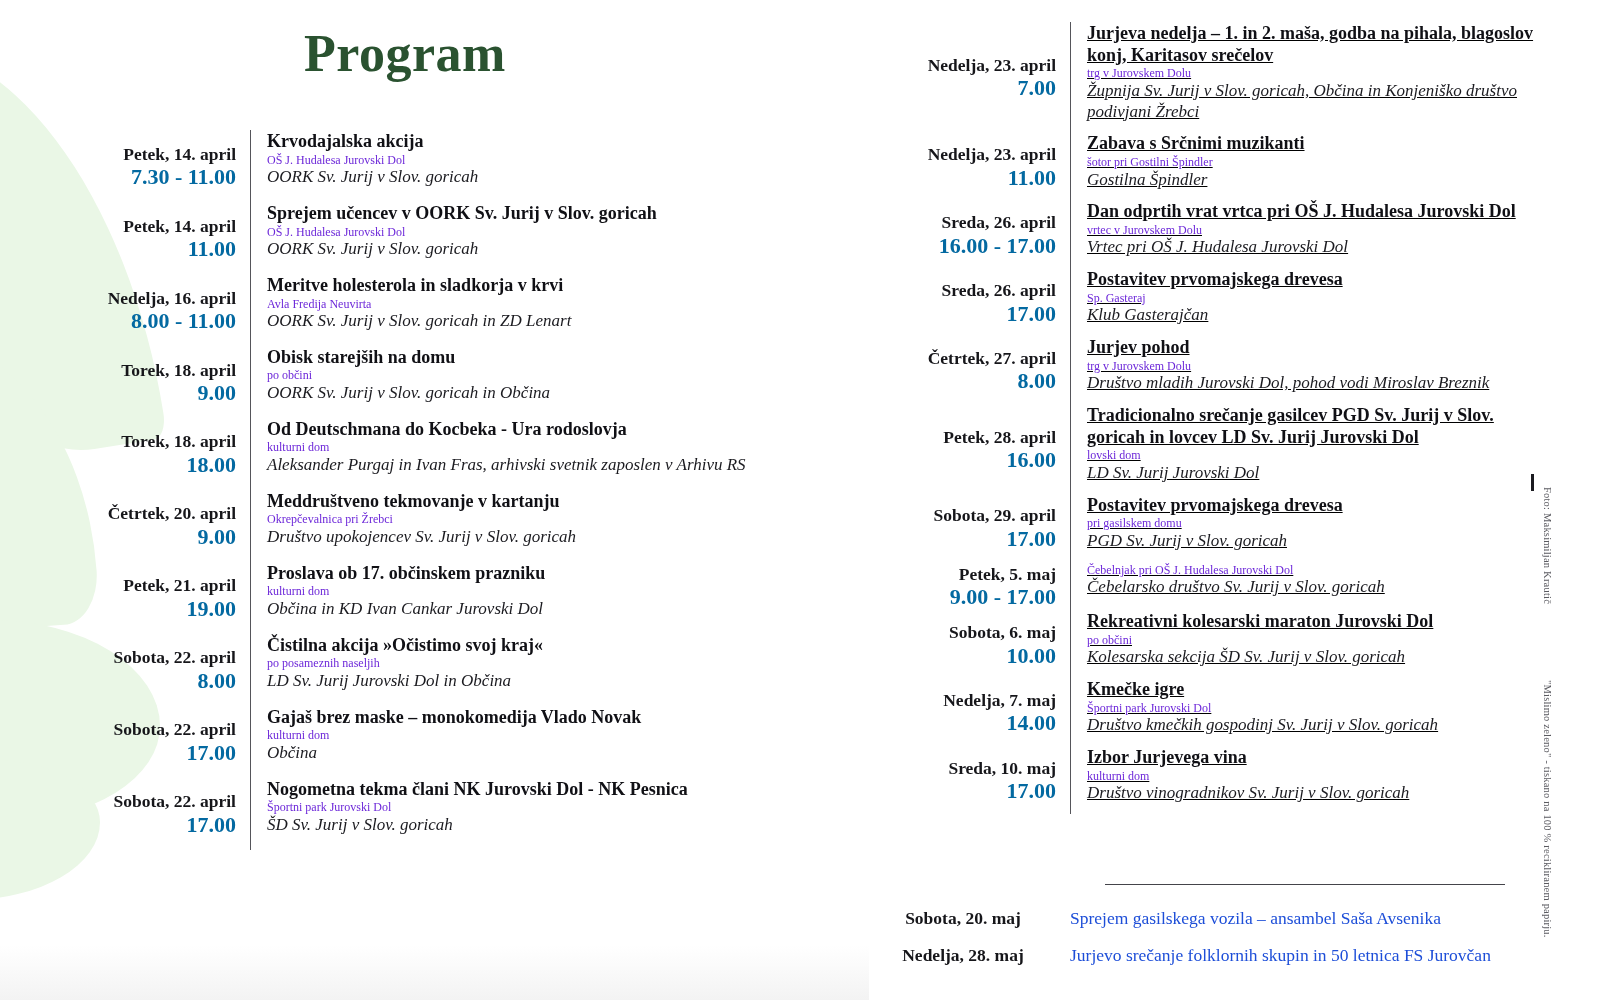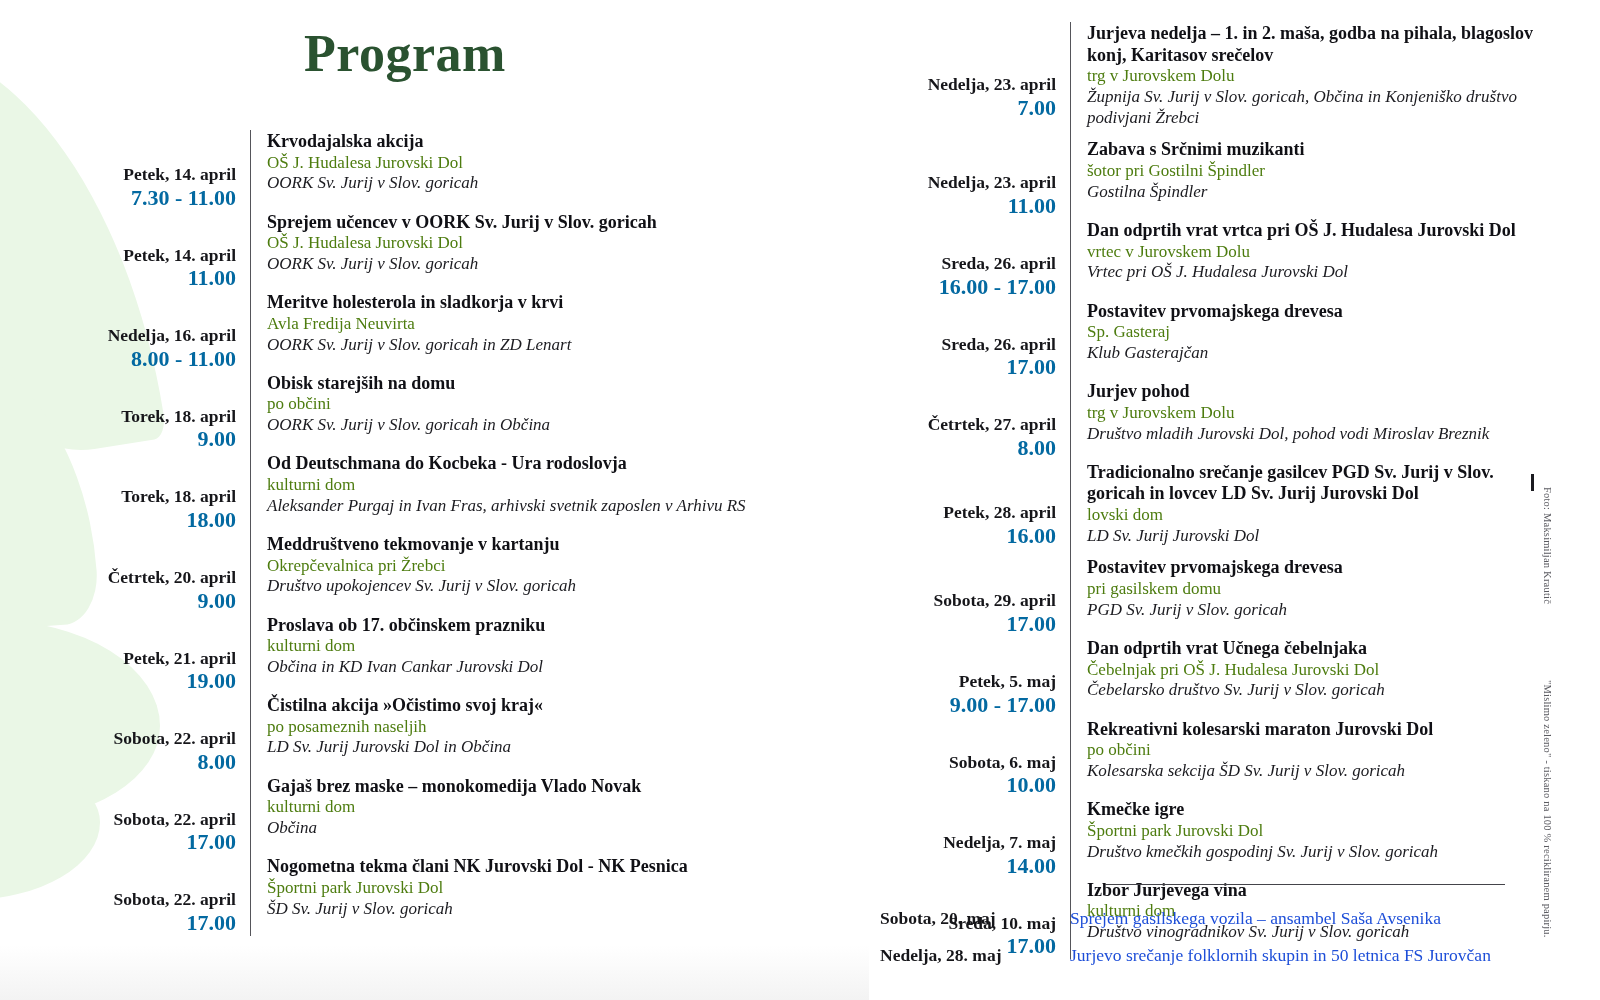--- a/index.html
+++ b/index.html
@@ -103,21 +103,20 @@
   }
   .col-left  .when { width: 190px; }
   .col-right .when { width: 190px; }
 
   .when .date {
     font-size: 17.5px;
     font-weight: bold;
     color: #16161a;
     line-height: 1.18;
     white-space: nowrap;
-    margin-top: 32px;
   }
   .when .time {
     font-size: 22px;
     font-weight: bold;
     color: #0369a1;
     line-height: 1.18;
     white-space: nowrap;
   }
 
   .rule {
@@ -126,32 +125,32 @@
     background: #55555a;
     align-self: stretch;
   }
 
   .what {
     flex: 1 1 auto;
     padding-left: 16px;
     padding-top: 1px;
     padding-bottom: 14px;
   }
-  .col-right .what { padding-bottom: 10px; }
+  .col-right .what { padding-bottom: 10px; text-decoration: underline; }
 
   .what .ev-title {
     font-size: 18px;
     font-weight: bold;
     color: #101015;
     line-height: 1.2;
   }
   .what .ev-place {
-    font-size: 17px;
+    font-size: 12px;
     font-weight: normal;
-    color: #4d7c0f;
+    color: #6d28d9;
     line-height: 1.22;
   }
   .what .ev-org {
     font-size: 17px;
     font-style: italic;
     color: #1b1b20;
     line-height: 1.22;
   }
 
   
@@ -169,21 +168,21 @@
     top: 908px;
     width: 700px;
   }
   .extra-row {
     display: flex;
     align-items: baseline;
     margin-bottom: 16px;
   }
   .extra-row .ex-date {
     flex: 0 0 190px;
-    text-align: left;
+    text-align: center;
     padding-right: 24px;
     font-size: 17.5px;
     font-weight: bold;
     color: #16161a;
     white-space: nowrap;
   }
   .extra-row .ex-text {
     flex: 1 1 auto;
     font-size: 17.5px;
     color: #1d4ed8;
@@ -433,21 +432,20 @@
           <div class="ev-org">PGD Sv. Jurij v Slov. goricah</div>
         </div>
       </div>
       <div class="entry">
         <div class="when">
           <div class="date">Petek, 5. maj</div>
           <div class="time">9.00 - 17.00</div>
         </div>
         <div class="rule"></div>
         <div class="what">
-          <div class="ev-title">Dan odprtih vrat Učnega čebelnjaka</div>
           <div class="ev-place">Čebelnjak pri OŠ J. Hudalesa Jurovski Dol</div>
           <div class="ev-org">Čebelarsko društvo Sv. Jurij v Slov. goricah</div>
         </div>
       </div>
       <div class="entry">
         <div class="when">
           <div class="date">Sobota, 6. maj</div>
           <div class="time">10.00</div>
         </div>
         <div class="rule"></div>

